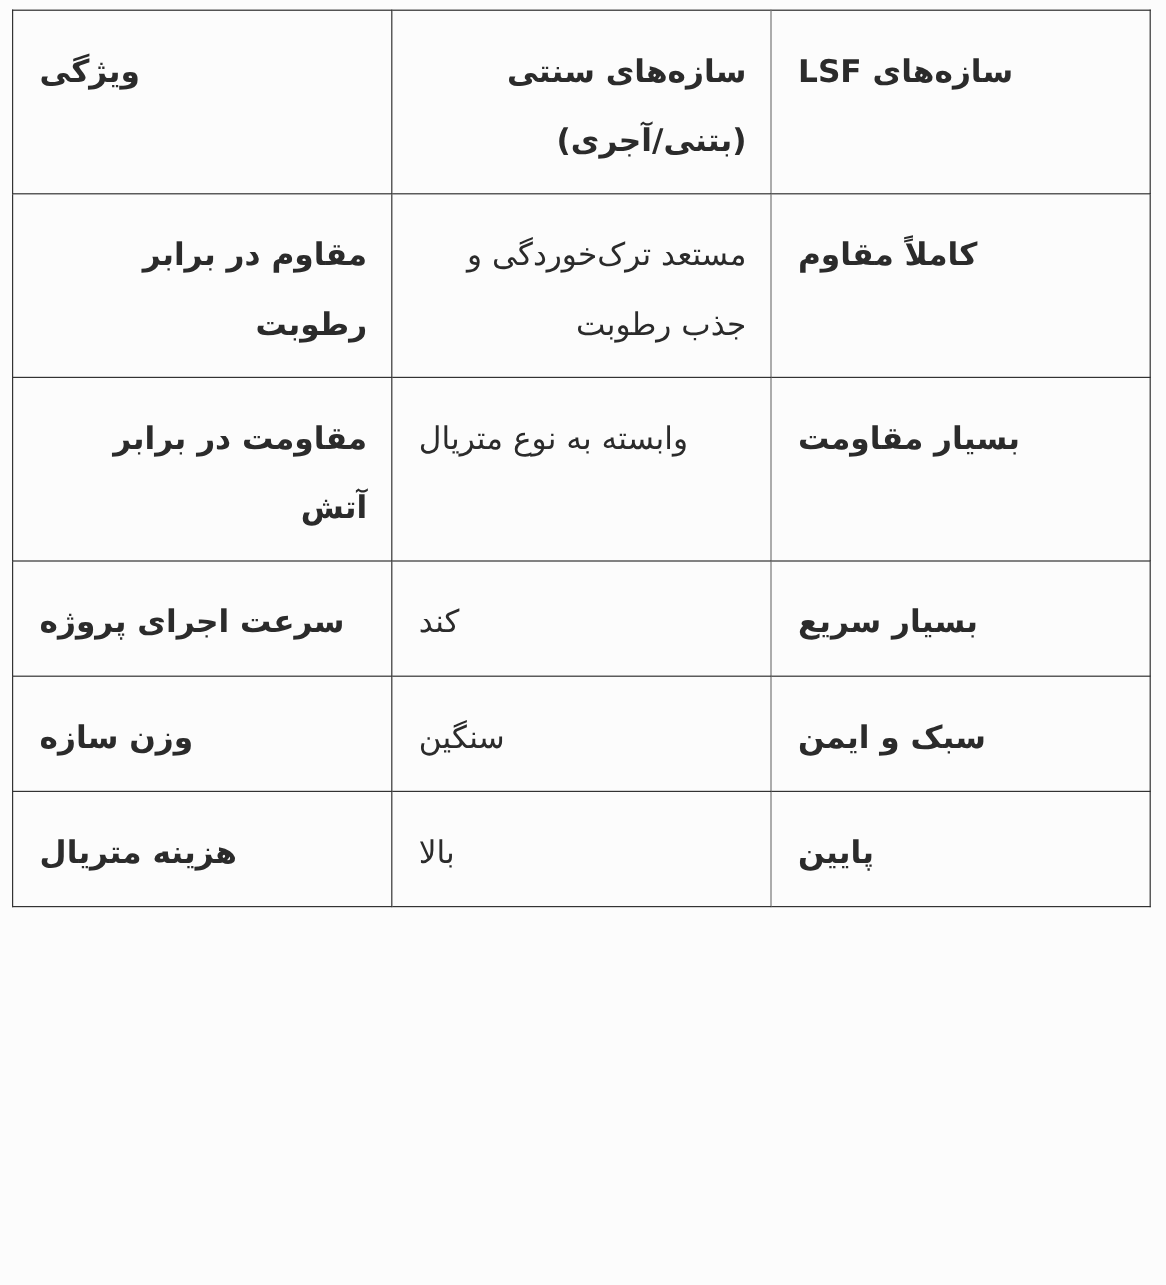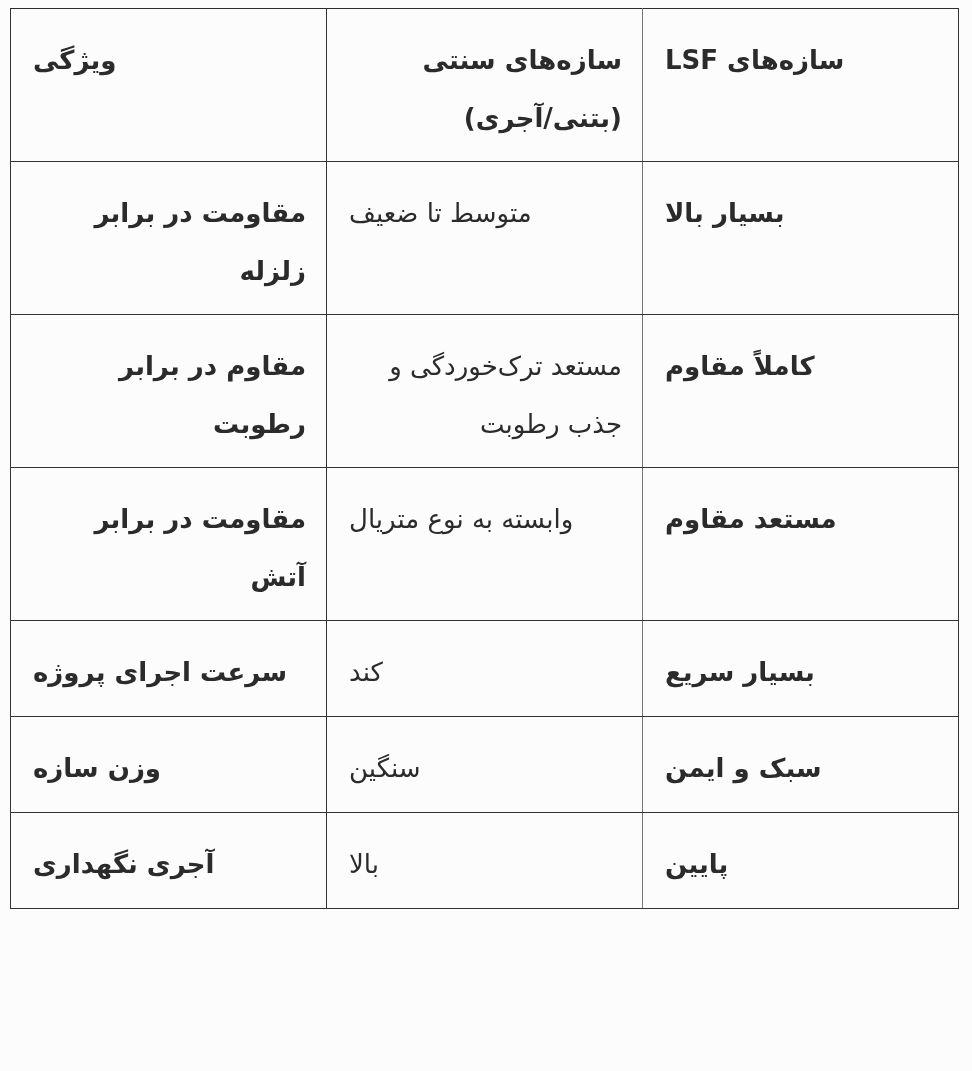--- a/index.html
+++ b/index.html
@@ -19,43 +19,38 @@
 <body>
 
 <table>
   <tbody>
       <tr class="tall">
     <td class="c1"><span class="t b">ویژگی</span></td>
     <td class="c2 mid"><span class="t b">سازه‌های سنتی (بتنی/آجری)</span></td>
     <td class="c3"><span class="t b">سازه‌های LSF</span></td>
   </tr>
   <tr class="tall">
-    <td><span class="t b">مقاومت در برابر زلزله</span></td>
-    <td class="mid"><span class="t">متوسط تا ضعیف</span></td>
-    <td><span class="t b">بسیار بالا</span></td>
-  </tr>
-  <tr class="tall">
     <td><span class="t b">مقاوم در برابر رطوبت</span></td>
     <td class="mid"><span class="t">مستعد ترک‌خوردگی و جذب رطوبت</span></td>
     <td><span class="t b">کاملاً مقاوم</span></td>
   </tr>
   <tr class="tall">
     <td><span class="t b">مقاومت در برابر آتش</span></td>
     <td class="mid"><span class="t">وابسته به نوع متریال</span></td>
-    <td><span class="t b">مستعد مقاوم</span></td>
+    <td><span class="t b">بسیار مقاومت</span></td>
   </tr>
   <tr class="short">
     <td><span class="t b">سرعت اجرای پروژه</span></td>
     <td class="mid"><span class="t">کند</span></td>
     <td><span class="t b">بسیار سریع</span></td>
   </tr>
   <tr class="short">
     <td><span class="t b">وزن سازه</span></td>
     <td class="mid"><span class="t">سنگین</span></td>
     <td><span class="t b">سبک و ایمن</span></td>
   </tr>
   <tr class="short">
-    <td><span class="t b">آجری نگهداری</span></td>
+    <td><span class="t b">هزینه متریال</span></td>
     <td class="mid"><span class="t">بالا</span></td>
     <td><span class="t b">پایین</span></td>
   </tr>
 </tbody>
   </table>
 
 </body></html>

